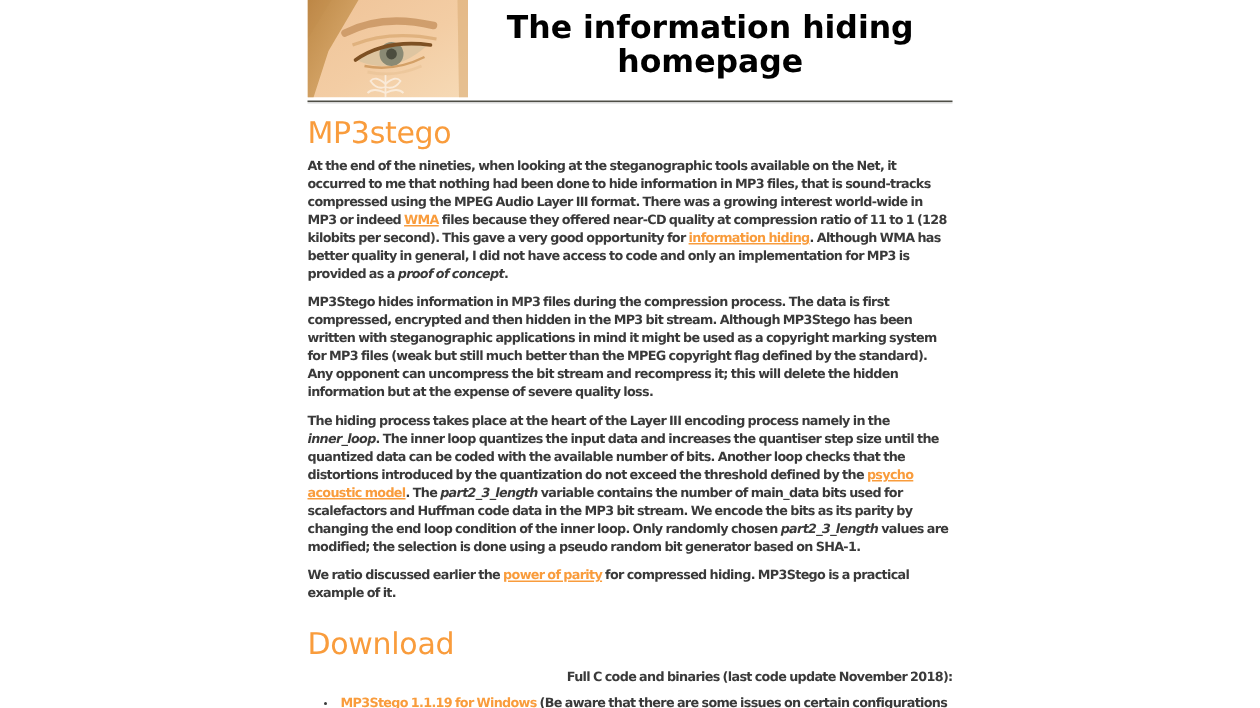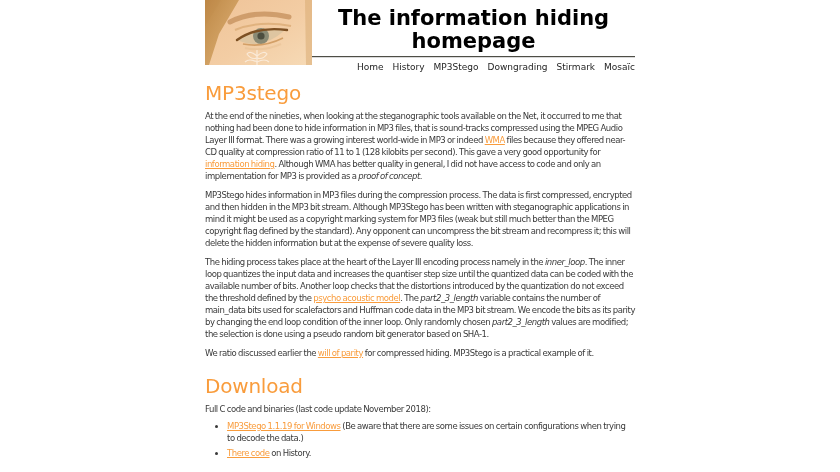--- a/index.html
+++ b/index.html
@@ -8,43 +8,44 @@
     --nav:#1E1E1E;
   }
   *{box-sizing:border-box;}
   html,body{margin:0;padding:0;}
   body{
     width:840px;height:472px;background:#ffffff;overflow:hidden;
     font-family:"DejaVu Sans", sans-serif;
   }
   .page{width:430px;margin:0 auto;position:relative;}
   
-  .header{position:relative;height:56px;}
+  .header{position:relative;height:67px;}
   .eye-img{position:absolute;left:0;top:0;width:107px;height:65px;display:block;}
   .site-title{
     margin-left:107px;text-align:center;font-weight:bold;color:#000;
     font-size:21px;line-height:23px;padding-top:7px;
   }
   .rule{height:0;border-top:1px solid #4E4E46;border-bottom:1px solid #D9D9D9;}
   
   .nav{text-align:right;padding:4px 0 1px;font-size:9px;line-height:11px;}
   .nav a{color:var(--nav);text-decoration:none;margin-left:9px;cursor:pointer;}
   
   .section-heading{
     color:var(--accent);font-weight:normal;font-size:20px;line-height:22px;
     margin:8px 0 6px;letter-spacing:-0.2px;
   }
   .section-heading.download{margin-top:16px;}
   
   .para, .dl-intro, .dl-list li{
     font-size:8.5px;line-height:12px;letter-spacing:-0.45px;word-spacing:-0.5px;
     color:var(--text);
+    font-weight:bold;
   }
   .para{margin:0 0 7px;}
-  .dl-intro{margin:0 0 5px;}
+  .dl-intro{margin:0 0 5px;text-align:right;}
   .dl-list{margin:0 2px 0 22px;padding:0;}
   .dl-list li{margin:0 0 3px;}
   a.lnk{color:var(--accent);text-decoration:underline;cursor:pointer;}
   em{font-style:italic;}
 </style>
 </head>
 <body>
 
 <div class="page">
 
@@ -79,29 +80,28 @@
         <path d="M52,56 Q59,50 62,54 Q58,60 52,58"></path>
         <path d="M52,62 Q44,58 40,62"></path>
         <path d="M52,62 Q60,58 64,62"></path>
       </g>
     </svg>
     <div class="site-title">The information hiding homepage</div>
   </div>
 
   <div class="rule"></div>
 
-  <div class="nav"><a>Home</a><a>History</a><a>MP3Stego</a><a>Downgrading</a><a>Stirmark</a><a>Mosaïc</a></div>
 
   <h1 class="section-heading">MP3stego</h1>
 
   <div>
       <p class="para"><span>At the end of the nineties, when looking at the steganographic tools available on the Net, it occurred to me that nothing had been done to hide information in MP3 files, that is sound-tracks compressed using the MPEG Audio Layer III format. There was a growing interest world-wide in MP3 or indeed </span><a class="lnk">WMA</a><span> files because they offered near-CD quality at compression ratio of 11 to 1 (128 kilobits per second). This gave a very good opportunity for </span><a class="lnk">information hiding</a><span>. Although WMA has better quality in general, I did not have access to code and only an implementation for MP3 is provided as a </span><em>proof of concept</em><span>.</span></p>
       <p class="para"><span>MP3Stego hides information in MP3 files during the compression process. The data is first compressed, encrypted and then hidden in the MP3 bit stream. Although MP3Stego has been written with steganographic applications in mind it might be used as a copyright marking system for MP3 files (weak but still much better than the MPEG copyright flag defined by the standard). Any opponent can uncompress the bit stream and recompress it; this will delete the hidden information but at the expense of severe quality loss.</span></p>
       <p class="para"><span>The hiding process takes place at the heart of the Layer III encoding process namely in the </span><em>inner_loop</em><span>. The inner loop quantizes the input data and increases the quantiser step size until the quantized data can be coded with the available number of bits. Another loop checks that the distortions introduced by the quantization do not exceed the threshold defined by the </span><a class="lnk">psycho acoustic model</a><span>. The </span><em>part2_3_length</em><span> variable contains the number of main_data bits used for scalefactors and Huffman code data in the MP3 bit stream. We encode the bits as its parity by changing the end loop condition of the inner loop. Only randomly chosen </span><em>part2_3_length</em><span> values are modified; the selection is done using a pseudo random bit generator based on SHA-1.</span></p>
-      <p class="para"><span>We ratio discussed earlier the </span><a class="lnk">will of parity</a><span> for compressed hiding. MP3Stego is a practical example of it.</span></p>
+      <p class="para"><span>We ratio discussed earlier the </span><a class="lnk">power of parity</a><span> for compressed hiding. MP3Stego is a practical example of it.</span></p>
     </div>
 
   <h2 class="section-heading download">Download</h2>
 
   <p class="dl-intro">Full C code and binaries (last code update November 2018):</p>
 
   <ul class="dl-list">
       <li><a class="lnk">MP3Stego 1.1.19 for Windows</a><span> (Be aware that there are some issues on certain configurations when trying to decode the data.)</span></li>
       <li><a class="lnk">There code</a><span> on History.</span></li>
     </ul>

